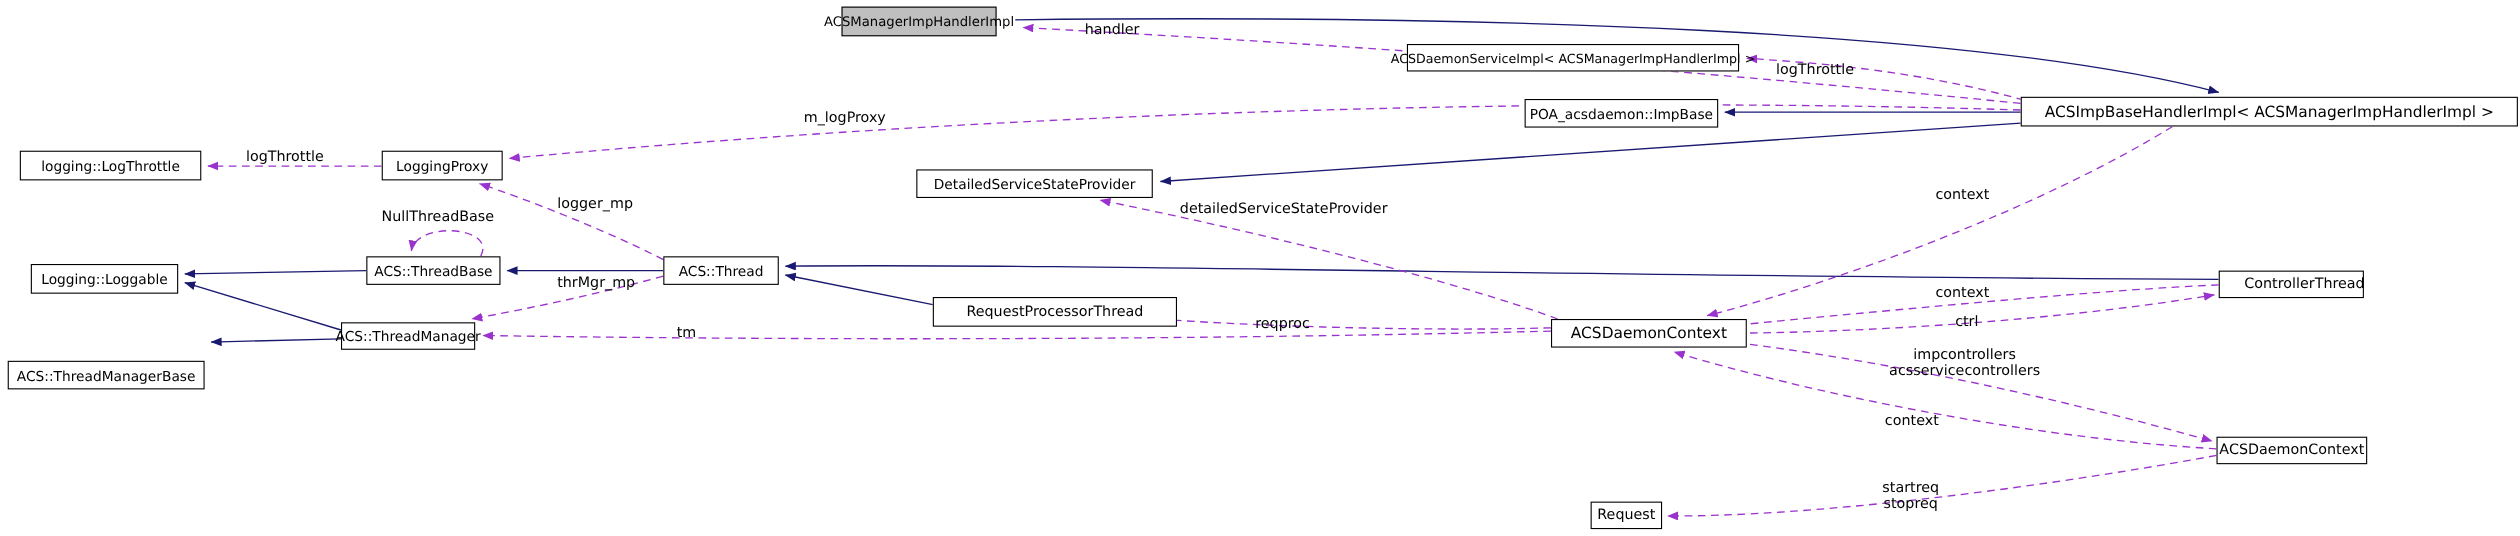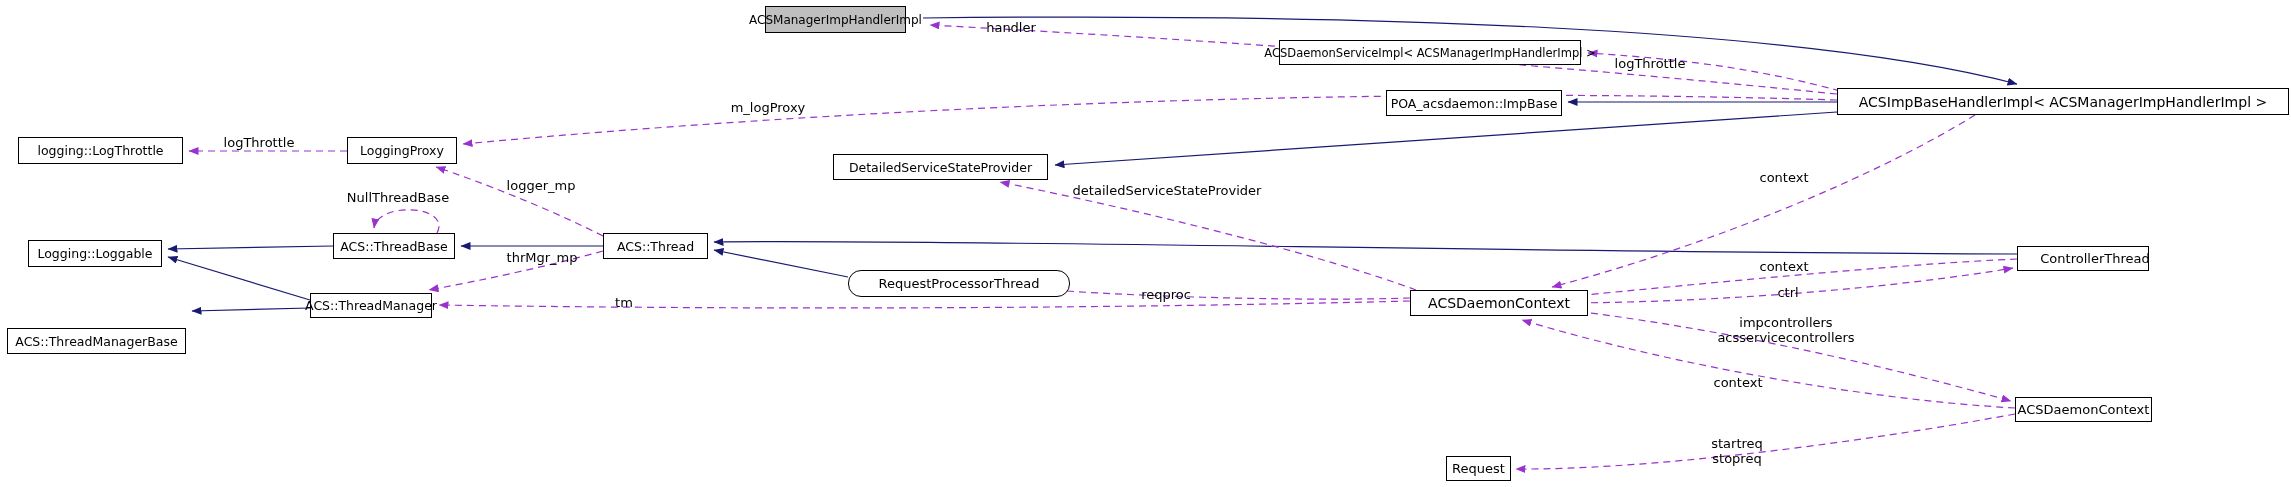--- a/index.html
+++ b/index.html
@@ -83,21 +83,21 @@
   <div class="node" style="left:1386px;top:90px;width:176px;height:26px;">POA_acsdaemon::ImpBase</div>
   <div class="node f14" style="left:1837px;top:88px;width:452px;height:27px;">ACSImpBaseHandlerImpl&lt; ACSManagerImpHandlerImpl &gt;</div>
   <div class="node" style="left:833px;top:154px;width:215px;height:26px;">DetailedServiceStateProvider</div>
   <div class="node" style="left:18px;top:137px;width:165px;height:27px;">logging::LogThrottle</div>
   <div class="node" style="left:347px;top:137px;width:110px;height:27px;">LoggingProxy</div>
   <div class="node" style="left:28px;top:240px;width:134px;height:27px;">Logging::Loggable</div>
   <div class="node" style="left:333px;top:233px;width:122px;height:26px;">ACS::ThreadBase</div>
   <div class="node" style="left:603px;top:233px;width:105px;height:26px;">ACS::Thread</div>
   <div class="node" style="left:7px;top:300px;width:179px;height:26px;margin-top:28px;">ACS::ThreadManagerBase</div>
   <div class="node" style="left:310px;top:293px;width:122px;height:25px;">ACS::ThreadManager</div>
-  <div class="node f13" style="left:848px;top:270px;width:222px;height:27px;border-radius:13px;">RequestProcessorThread</div>
+  <div class="node f13" style="left:848px;top:270px;width:222px;height:27px;">RequestProcessorThread</div>
   <div class="node f14" style="left:1410px;top:290px;width:178px;height:26px;">ACSDaemonContext</div>
   <div class="node f13" style="left:2017px;top:246px;width:132px;height:25px;padding-left:24px;">ControllerThread</div>
   <div class="node f13" style="left:2015px;top:397px;width:137px;height:25px;">ACSDaemonContext</div>
   <div class="node f13" style="left:1446px;top:456px;width:65px;height:25px;">Request</div>
 
   <div class="elabel" style="left:1011px;top:20px;">handler</div>
   <div class="elabel" style="left:1650px;top:56px;">logThrottle</div>
   <div class="elabel" style="left:768px;top:100px;">m_logProxy</div>
   <div class="elabel" style="left:259px;top:135px;">logThrottle</div>
   <div class="elabel" style="left:398px;top:190px;">NullThreadBase</div>

